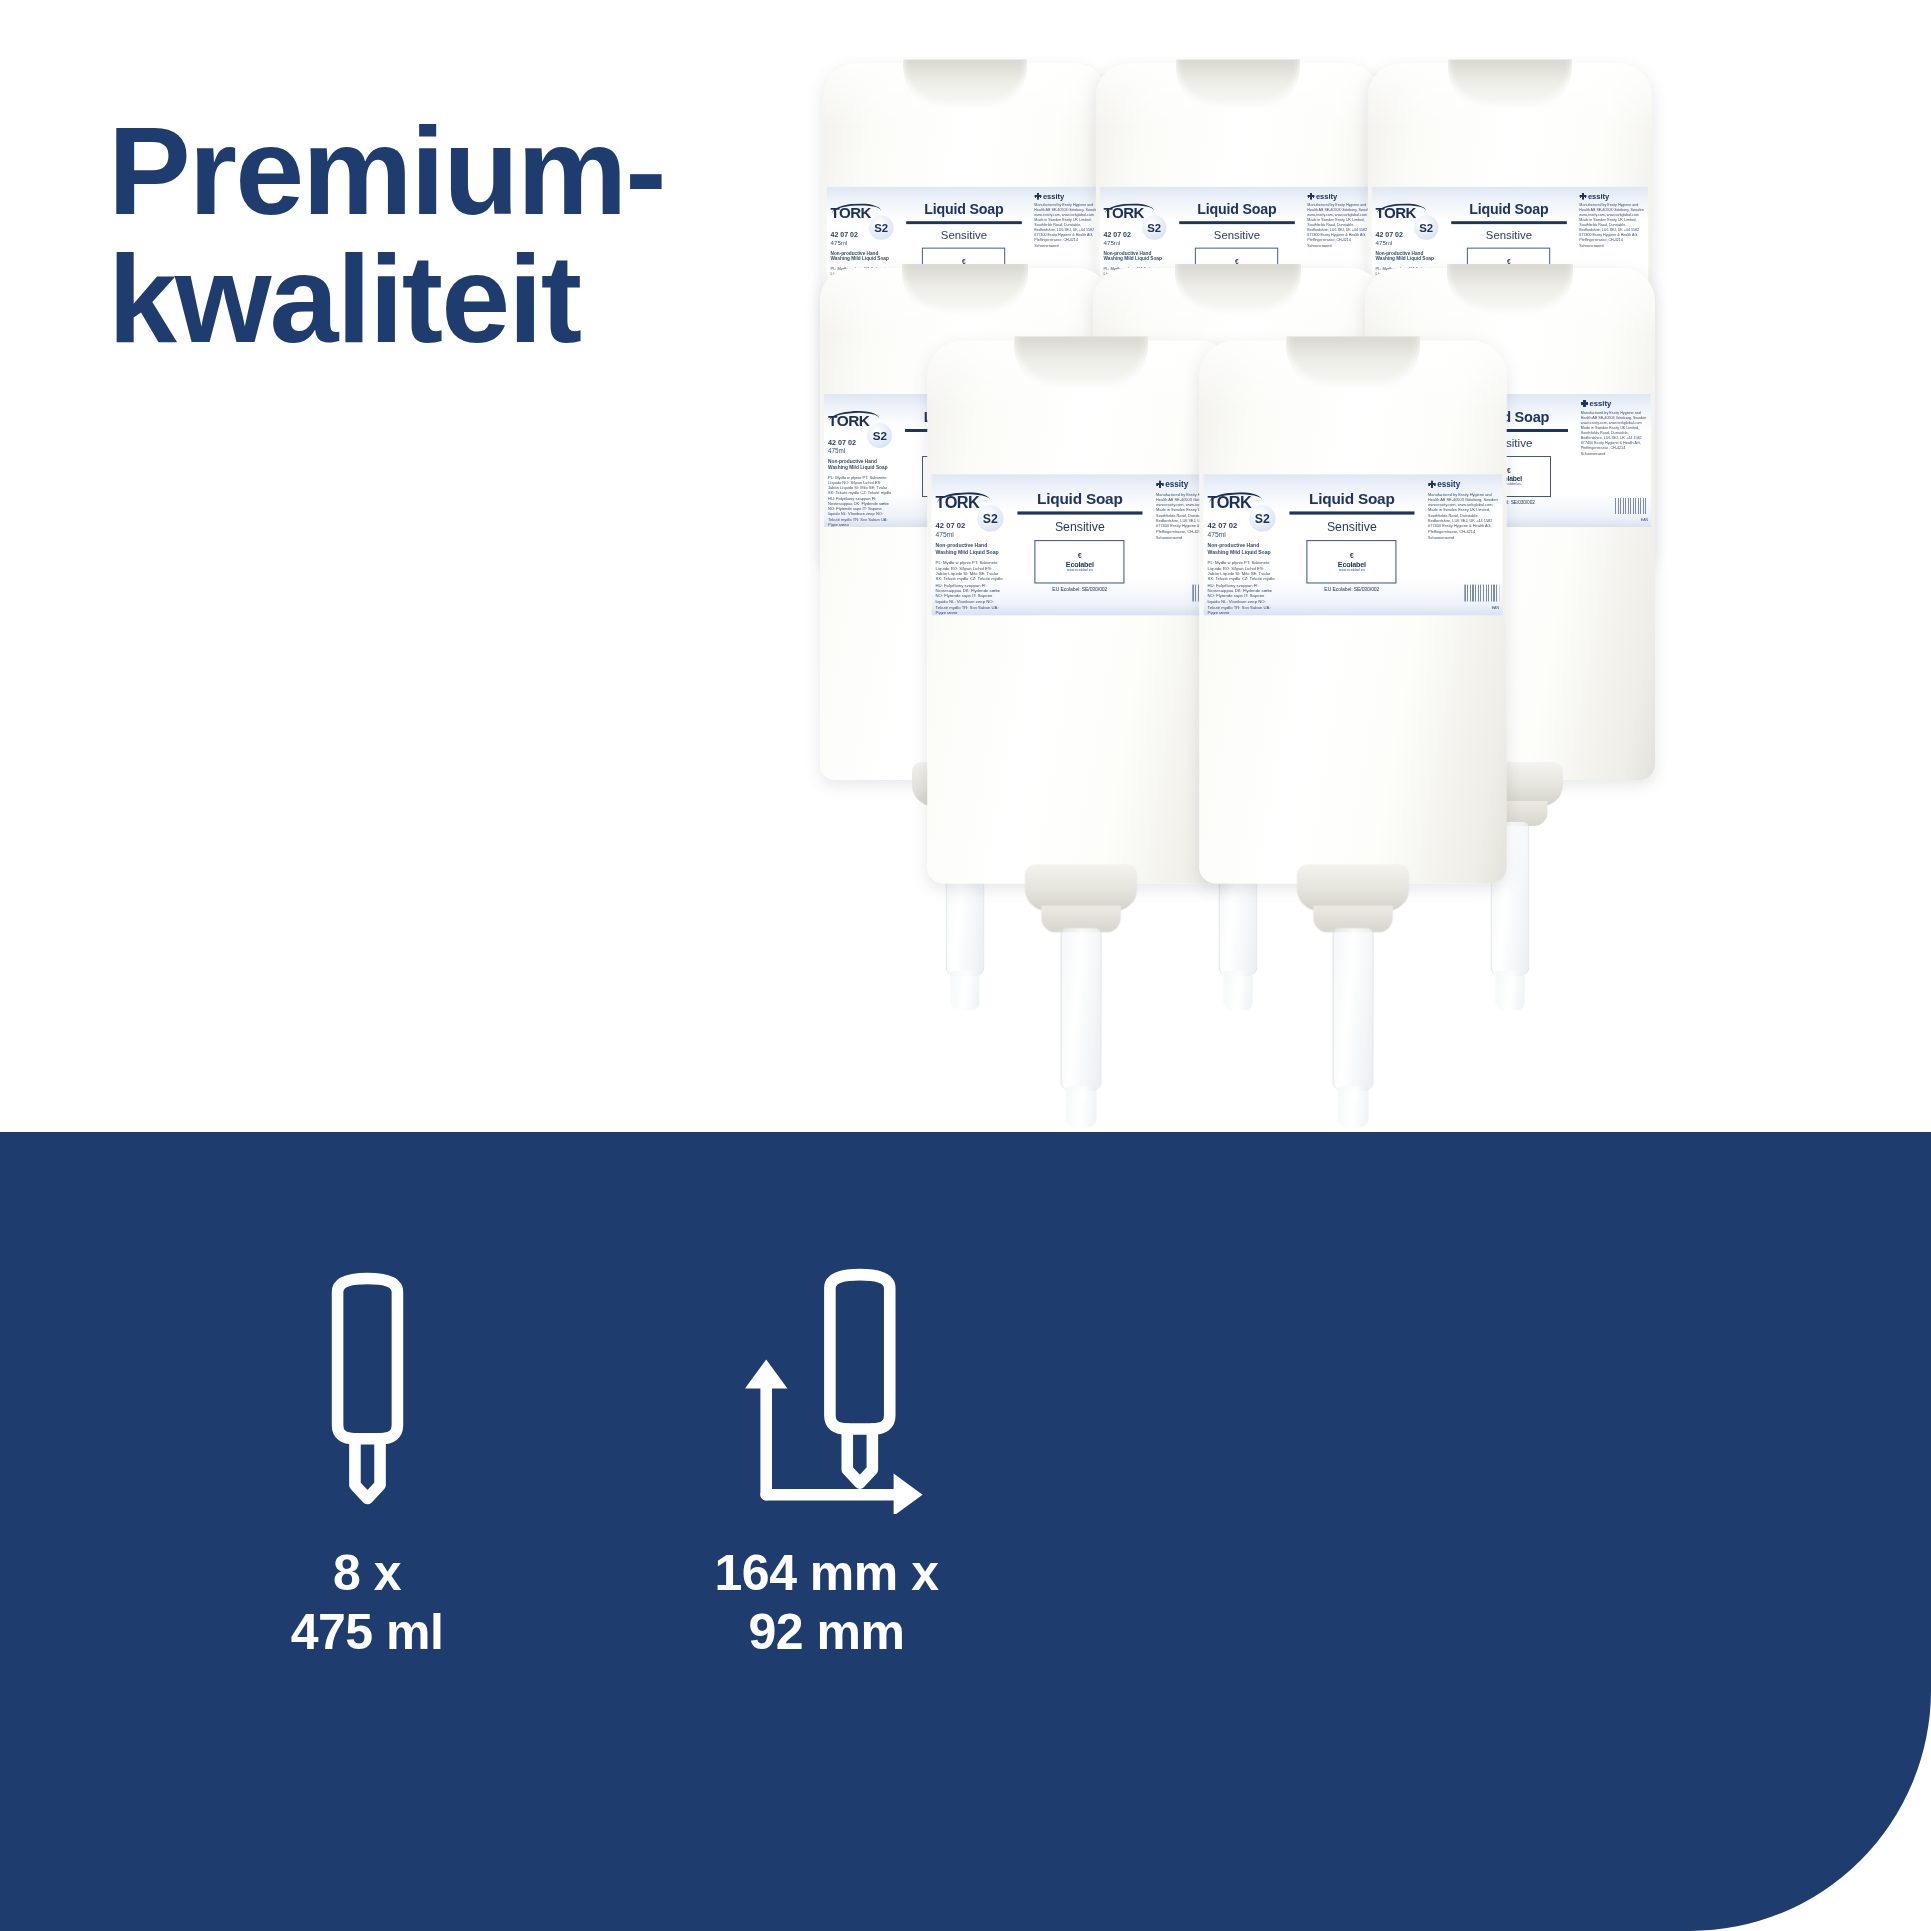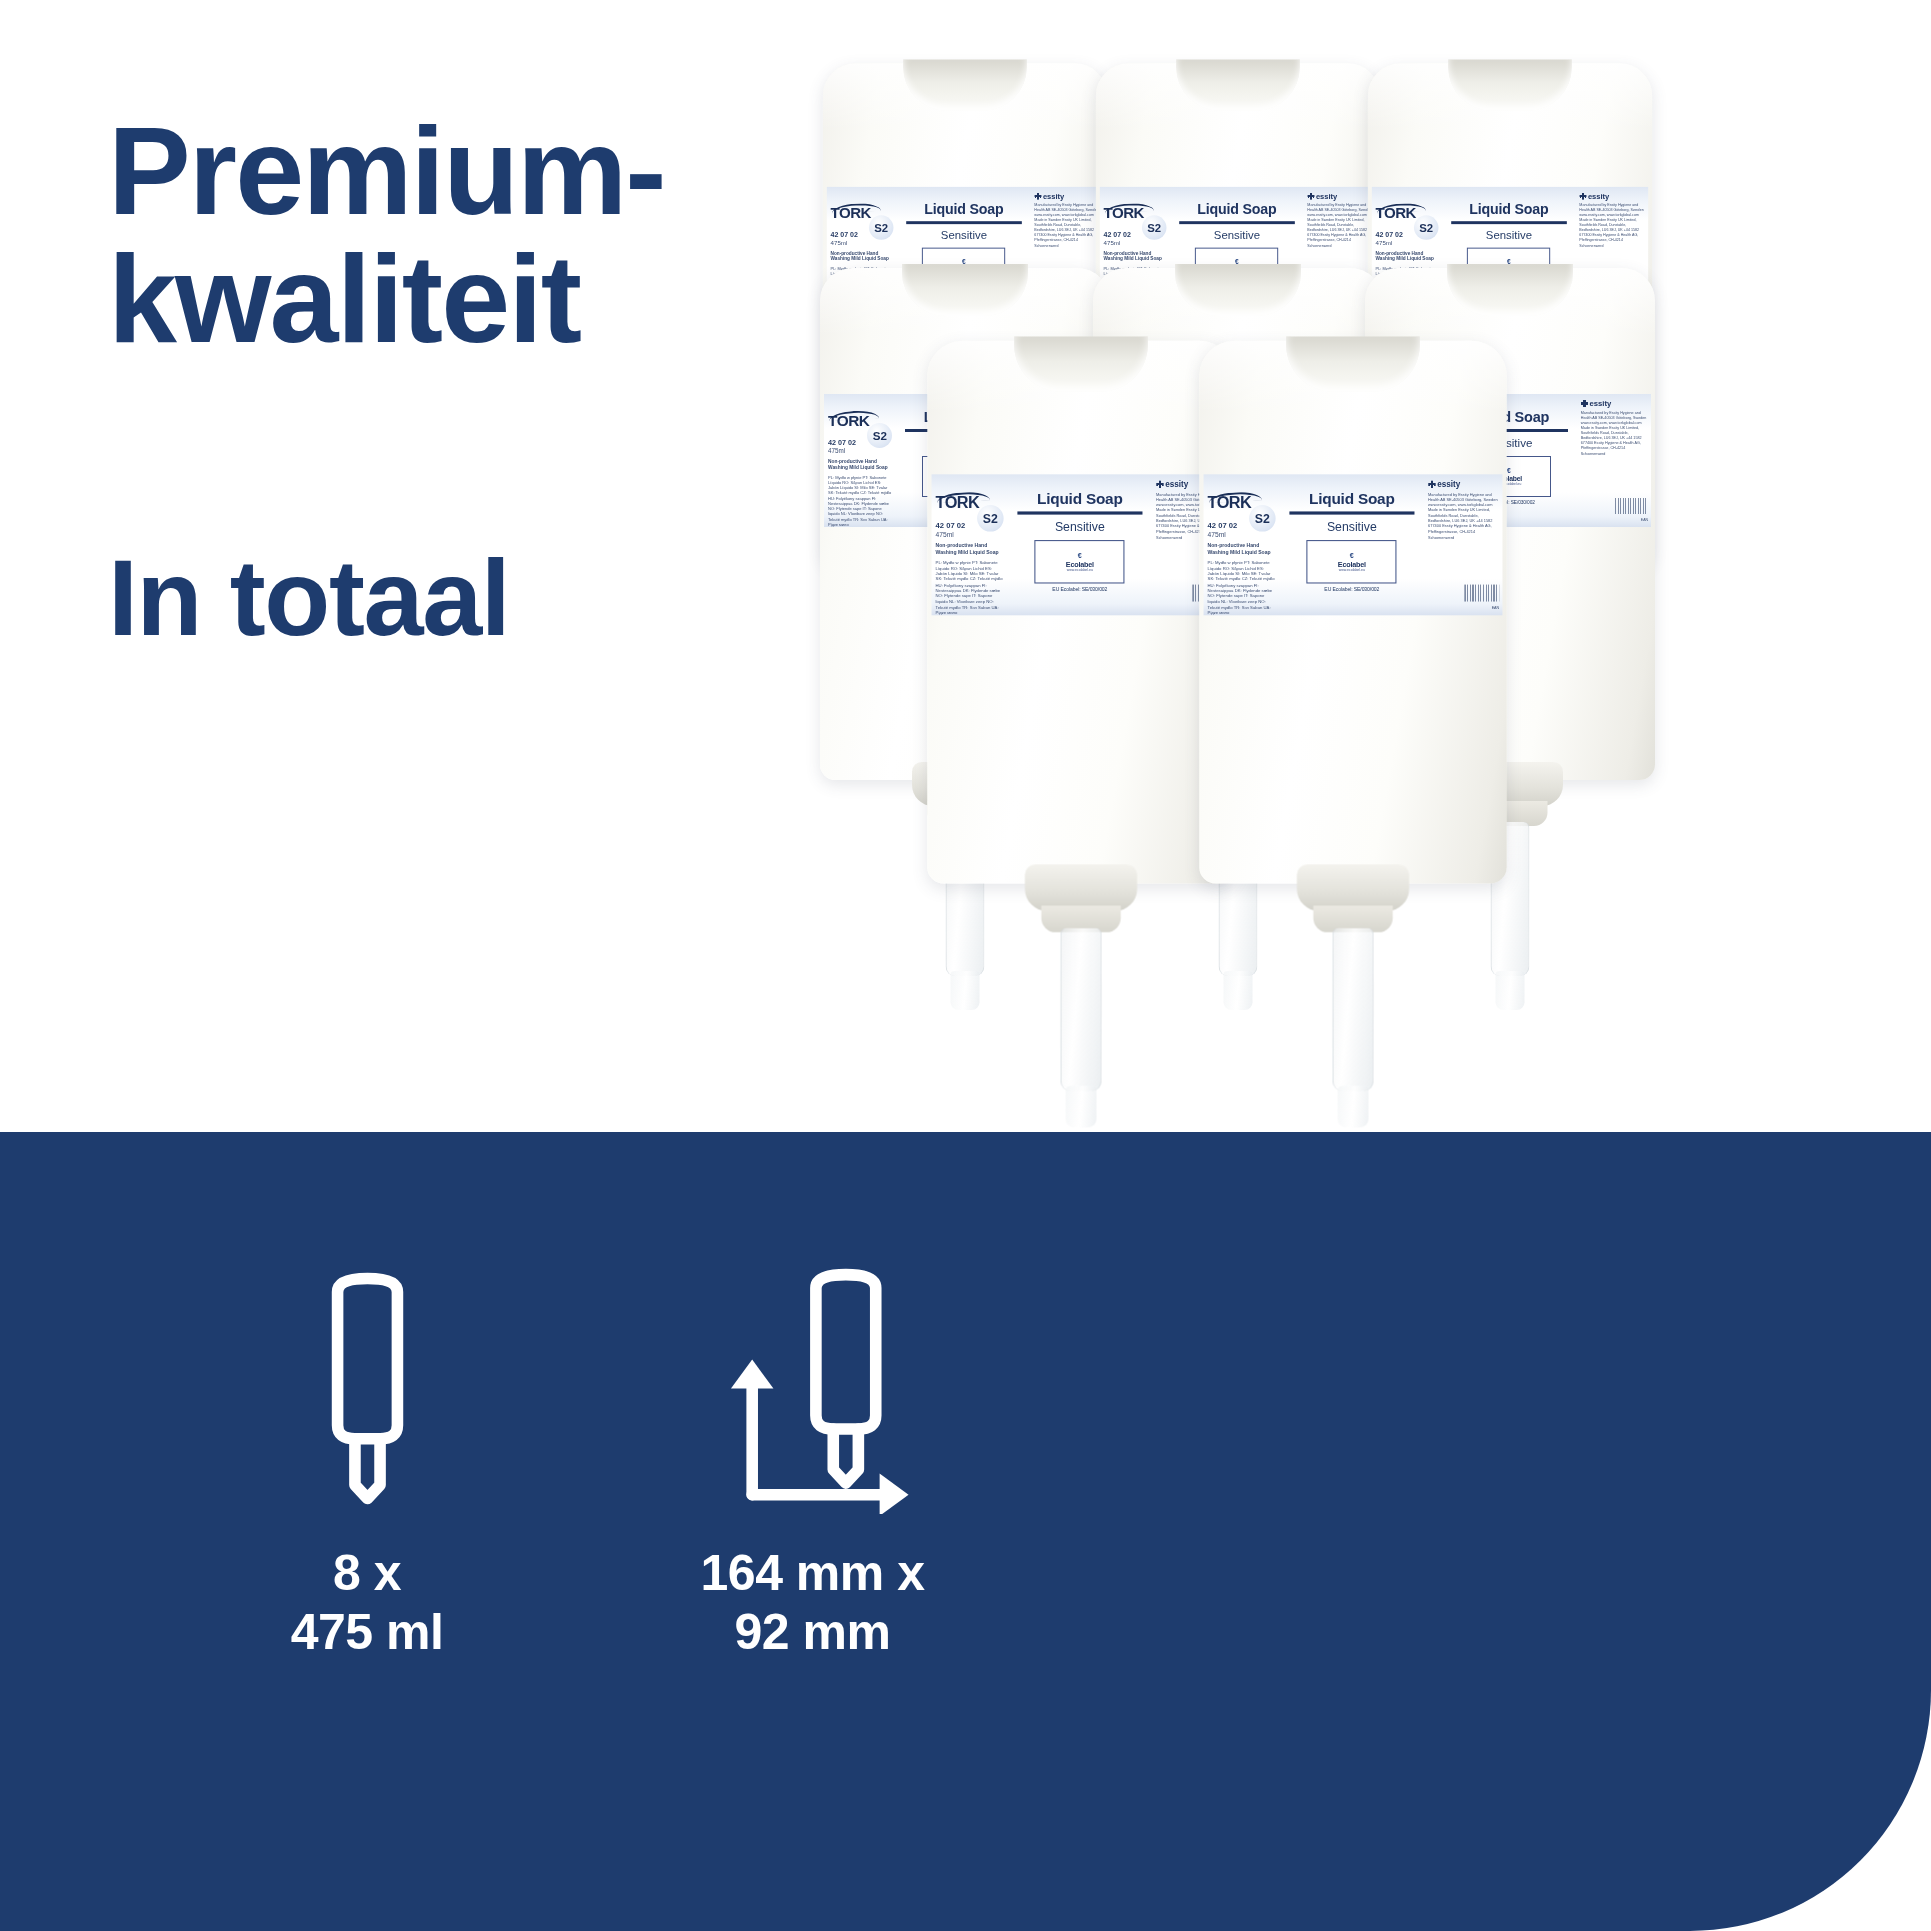--- a/index.html
+++ b/index.html
@@ -157,42 +157,41 @@
   .bottom-panel {
     position:absolute; left:0; top:1132px; width:1931px; height:799px;
     background:#1e3c6e;
     border-bottom-right-radius:241px;
   }
 
   .feature-row { position:absolute; left:0; top:0; width:1931px; height:646px; }
 
   .feature { position:absolute; text-align:center; color:#ffffff; }
   .feature-1 { left:174px; top:126px; width:386px; }
-  .feature-2 { left:600px; top:126px; width:425px; }
+  .feature-2 { left:614px; top:126px; width:425px; }
 
   .feature-icon { height:261px; display:flex; align-items:center; justify-content:center; }
   .feature-label {
     margin-top:25px; font-size:50px; font-weight:bold; line-height:1.18;
     color:#ffffff; white-space:pre-line; letter-spacing:-0.5px;
   }
 </style>
 </head>
 <body>
 
 <div id="stage">
 
   <div class="top-panel">
 
     <div class="headline-block">
       <div class="headline">Premium-
 kwaliteit</div>
     </div>
 
     <div class="subhead-block">
-      <div class="subhead-line1">In totaal</div>
     </div>
 
     <div class="product-area">
 
       <div class="bottle" style="left:-9.7px; top:29px; transform:scale(.98);">
         <div class="bottle-body">
           <div class="bottle-shoulder"></div>
           <div class="bottle-notch"></div>
           <div class="label">
             <div class="label-inner">

